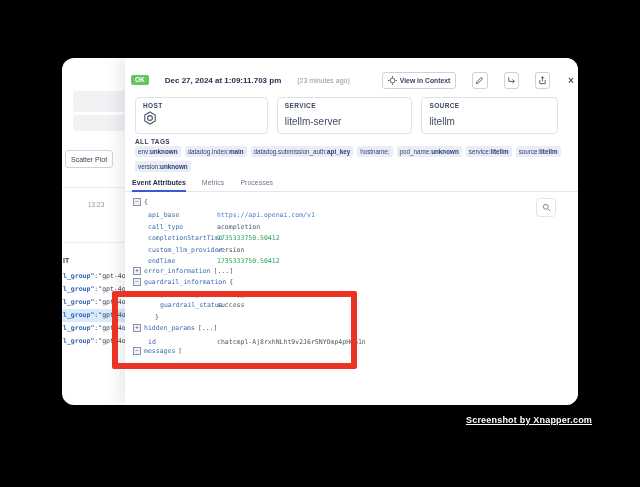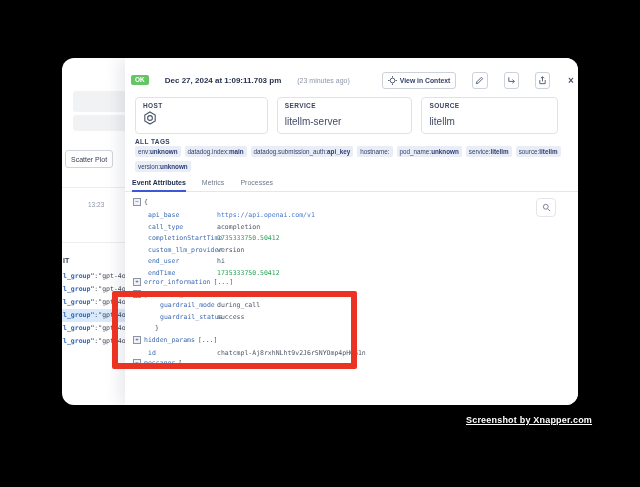--- a/index.html
+++ b/index.html
@@ -209,24 +209,20 @@
         </div>
         <div class="jrow lvl1">
           <span class="jkey">completionStartTime</span>
           <span class="v-num">1735333750.50412</span>
         </div>
         <div class="jrow lvl1">
           <span class="jkey">custom_llm_provider</span>
           <span class="v-str">version</span>
         </div>
         <div class="jrow lvl1">
-          <span class="jkey">end_user</span>
-          <span class="v-str">hi</span>
-        </div>
-        <div class="jrow lvl1">
           <span class="jkey">endTime</span>
           <span class="v-num">1735333750.50412</span>
         </div>
         <div class="jrow">
           <span class="exp">+</span>
           <span class="jkey-open">error_information</span>
           <span class="jsuffix">[...]</span>
         </div>
         <div class="jrow">
           <span class="exp">−</span>

